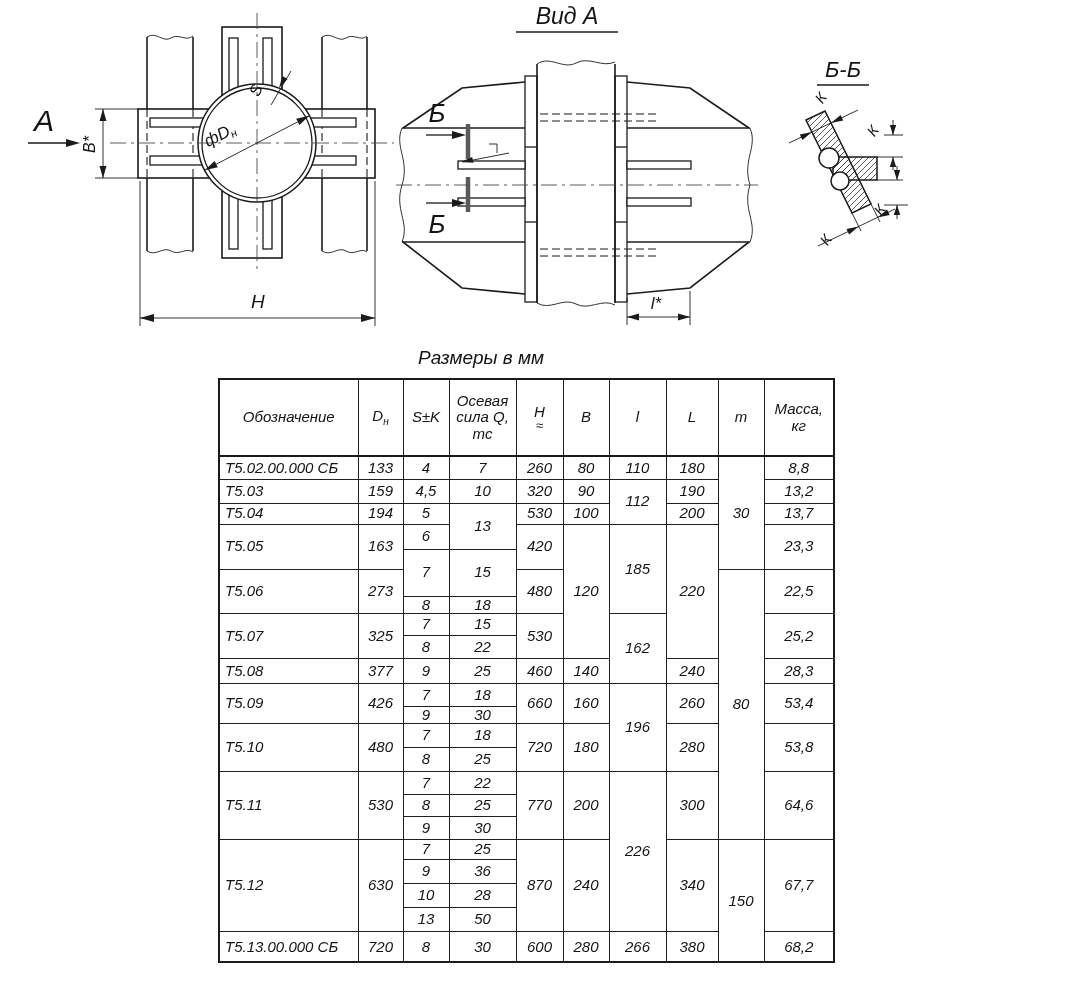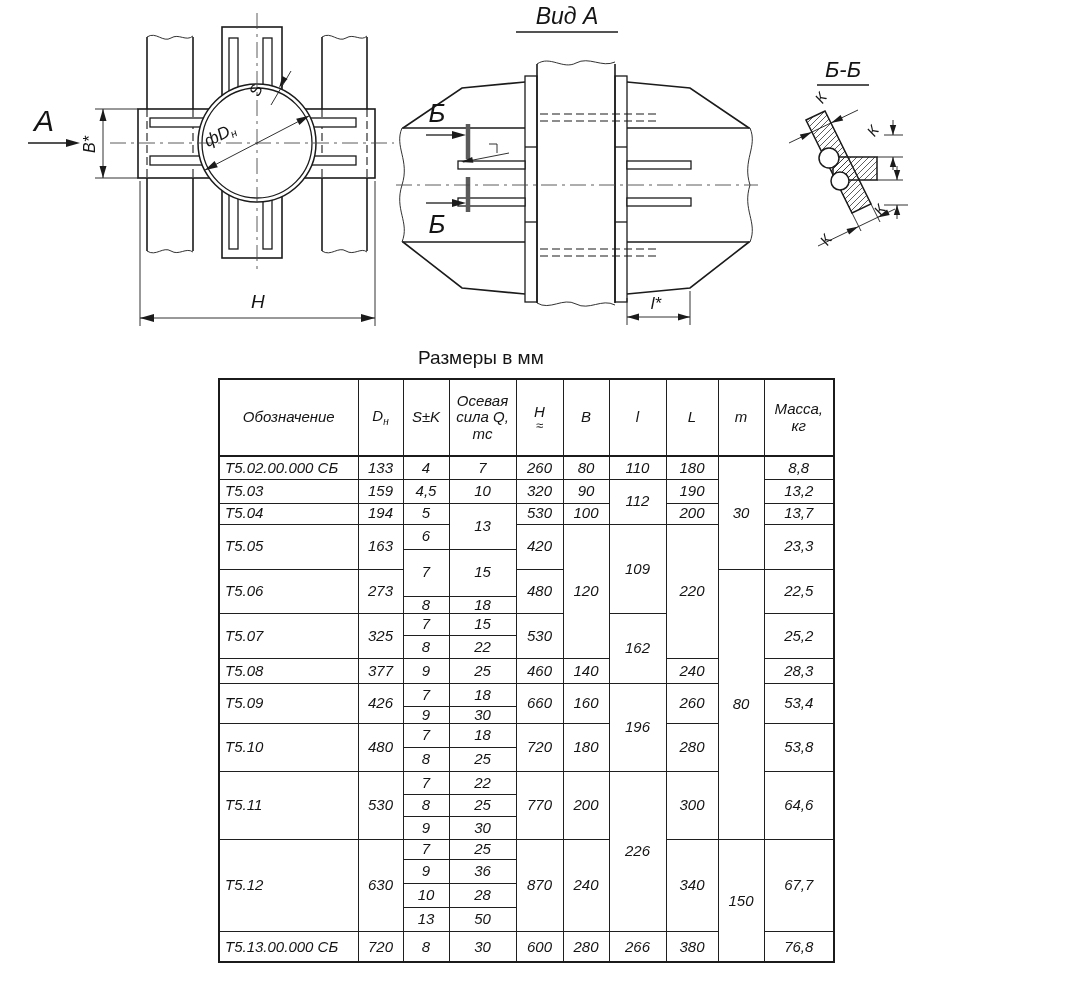--- a/index.html
+++ b/index.html
@@ -10,21 +10,21 @@
   .ln{stroke:#1b1b1b;stroke-width:1.6;fill:none;}
   .ln2{stroke:#1b1b1b;stroke-width:1.3;fill:none;}
   .thin{stroke:#1b1b1b;stroke-width:0.9;fill:none;}
   .dash{stroke:#1b1b1b;stroke-width:1.1;fill:none;stroke-dasharray:8 4;}
   .cl{stroke:#4a4a4a;stroke-width:0.9;fill:none;stroke-dasharray:16 5 3 5;}
   .bar{stroke:#5a5a5a;stroke-width:4.5;fill:none;}
   .arr{fill:#1b1b1b;stroke:none;}
   .slot{fill:#fff;stroke:#1b1b1b;stroke-width:1.3;}
   .wfill{fill:#fff;stroke:#1b1b1b;stroke-width:1.5;}
 
-  #tbl-title{position:absolute;left:418px;top:347px;font-size:19px;}
+  #tbl-title{position:absolute;left:418px;top:347px;font-style:italic;font-size:19px;}
   #tbl-wrap{position:absolute;left:218px;top:378px;}
   table#tbl{border-collapse:collapse;table-layout:fixed;width:615px;
             font-style:italic;font-size:15px;color:#141414;
             border:2.5px solid #1b1b1b;}
   #tbl td,#tbl th{border:1.4px solid #1f1f1f;text-align:center;padding:0;
                   overflow:hidden;line-height:1.08;font-weight:normal;}
   #tbl thead th{border-bottom:2.4px solid #1b1b1b;font-size:15px;}
   #tbl td.des{text-align:left;padding-left:5px;white-space:nowrap;}
   #tbl sub{font-size:10px;}
   #tbl .under{font-size:13px;line-height:0.9;}
@@ -281,21 +281,21 @@
           <td rowspan="1">100</td>
           <td rowspan="1">200</td>
           <td rowspan="1">13,7</td>
         </tr>
         <tr style="height:25px">
           <td rowspan="2" class="des">Т5.05</td>
           <td rowspan="2">163</td>
           <td rowspan="1">6</td>
           <td rowspan="2">420</td>
           <td rowspan="6">120</td>
-          <td rowspan="4">109</td>
+          <td rowspan="4">185</td>
           <td rowspan="6">220</td>
           <td rowspan="2">23,3</td>
         </tr>
         <tr style="height:20px">
           <td rowspan="2">7</td>
           <td rowspan="2">15</td>
         </tr>
         <tr style="height:27px">
           <td rowspan="2" class="des">Т5.06</td>
           <td rowspan="2">273</td>
@@ -403,17 +403,17 @@
         </tr>
         <tr style="height:31px">
           <td rowspan="1" class="des">Т5.13.00.000 СБ</td>
           <td rowspan="1">720</td>
           <td rowspan="1">8</td>
           <td rowspan="1">30</td>
           <td rowspan="1">600</td>
           <td rowspan="1">280</td>
           <td rowspan="1">266</td>
           <td rowspan="1">380</td>
-          <td rowspan="1">76,8</td>
+          <td rowspan="1">68,2</td>
         </tr>
       </tbody>
     </table>
 </div>
 
 </body></html>

